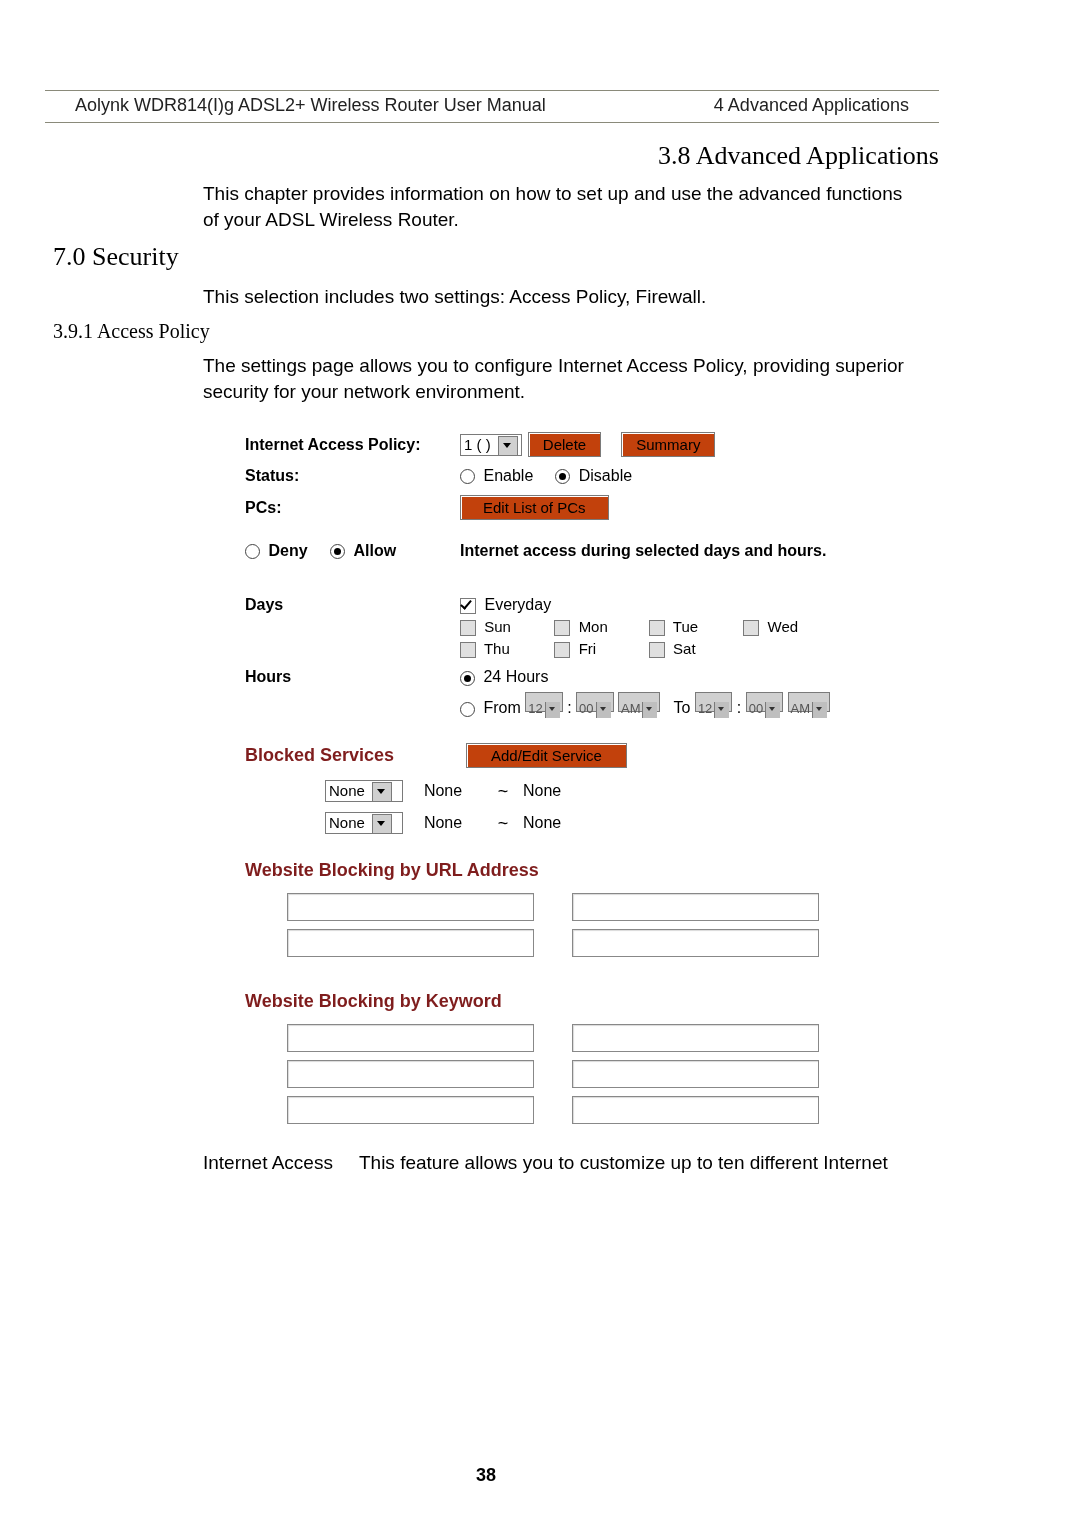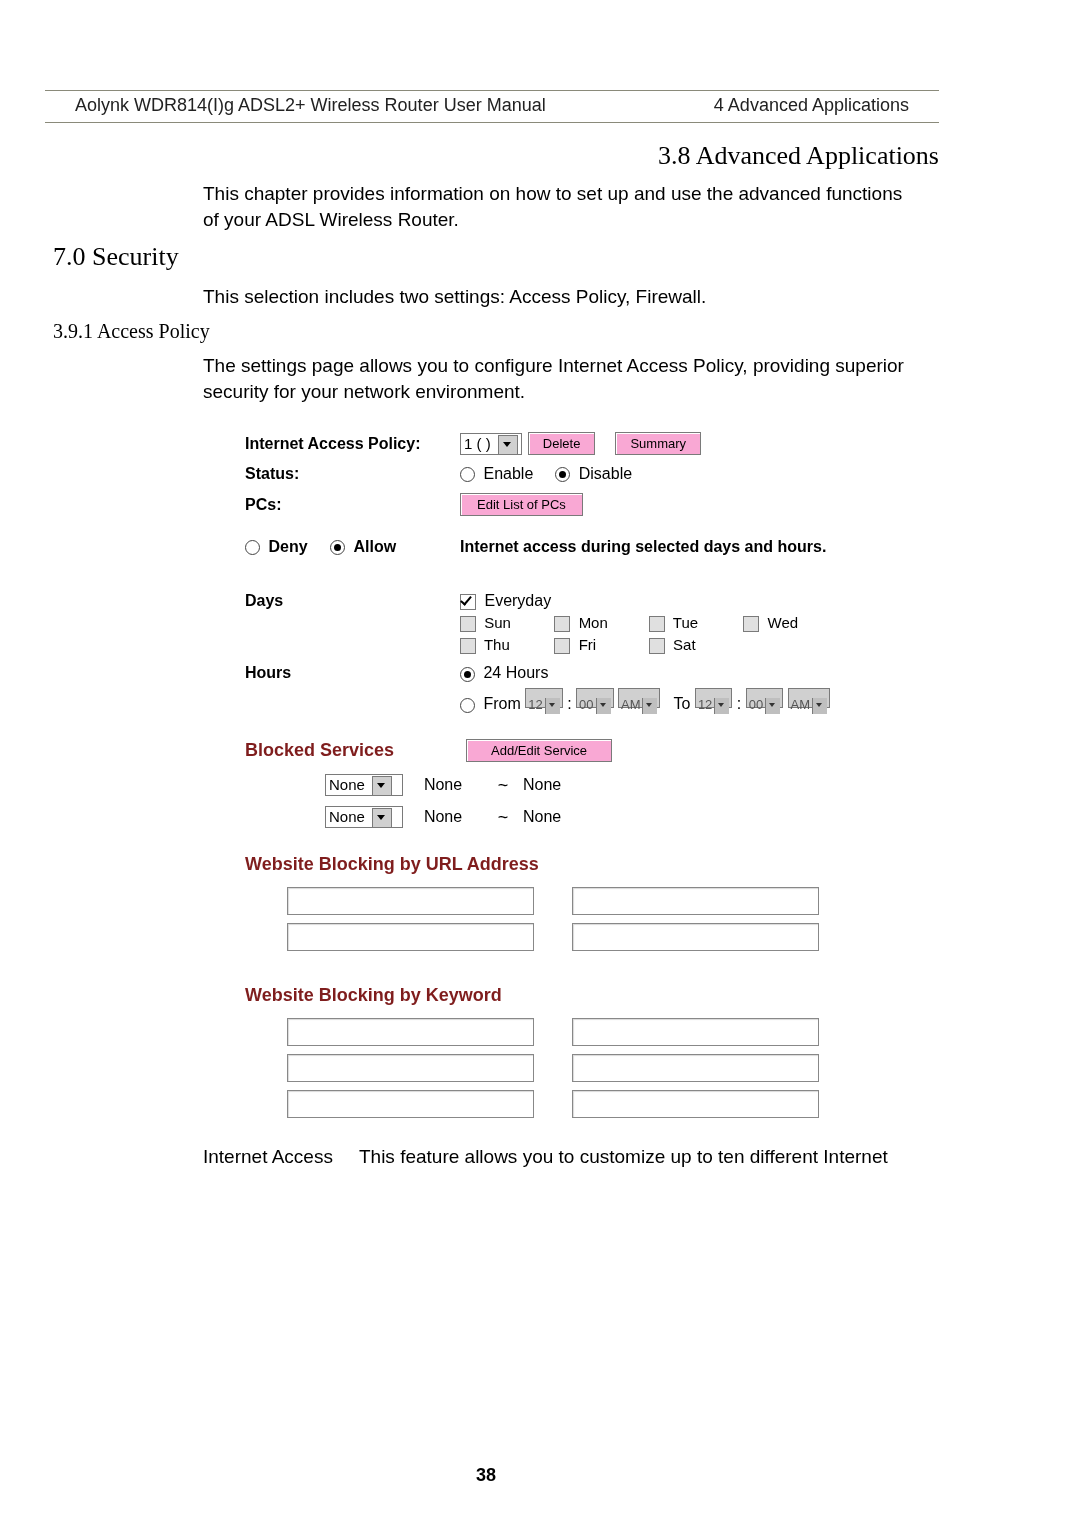--- a/index.html
+++ b/index.html
@@ -66,24 +66,24 @@
   }
   .form-row {
     display: flex;
     align-items: center;
     margin-bottom: 10px;
   }
   .label-col { width: 215px; }
   .bold { font-weight: bold; }
   .btn {
     display: inline-block;
-    background: #f9a8d4;
+    background: #c2410c;
     border: 1px solid #7a7a7a;
     padding: 3px 14px;
-    font-size: 13px;
+    font-size: 15px;
     color: #000;
     margin-left: 6px;
     box-shadow: inset 1px 1px 0 #fff;
   }
   .dropdown {
     display: inline-block;
     background: #fff;
     border: 1px solid #7a7a7a;
     padding: 1px 3px;
     font-size: 15px;
@@ -266,21 +266,21 @@
       </span>
       <span style="margin-left:22px;">
         <span class="radio selected"></span>
         <span>Disable</span>
       </span>
     </div>
 
 
     <div class="form-row" style="margin-bottom:22px;">
       <span class="label-col bold">PCs:</span>
-      <span class="btn" style="margin-left:0; padding:3px 16px;">Edit List of PCs</span>
+      <span class="btn" style="margin-left:0; padding:3px 22px;">Edit List of PCs</span>
     </div>
 
     <div class="form-row" style="margin-bottom:36px;">
       <span class="label-col">
         <span>
           <span class="radio"></span>
           <span class="bold">Deny</span>
         </span>
         <span style="margin-left:18px;">
           <span class="radio selected"></span>

